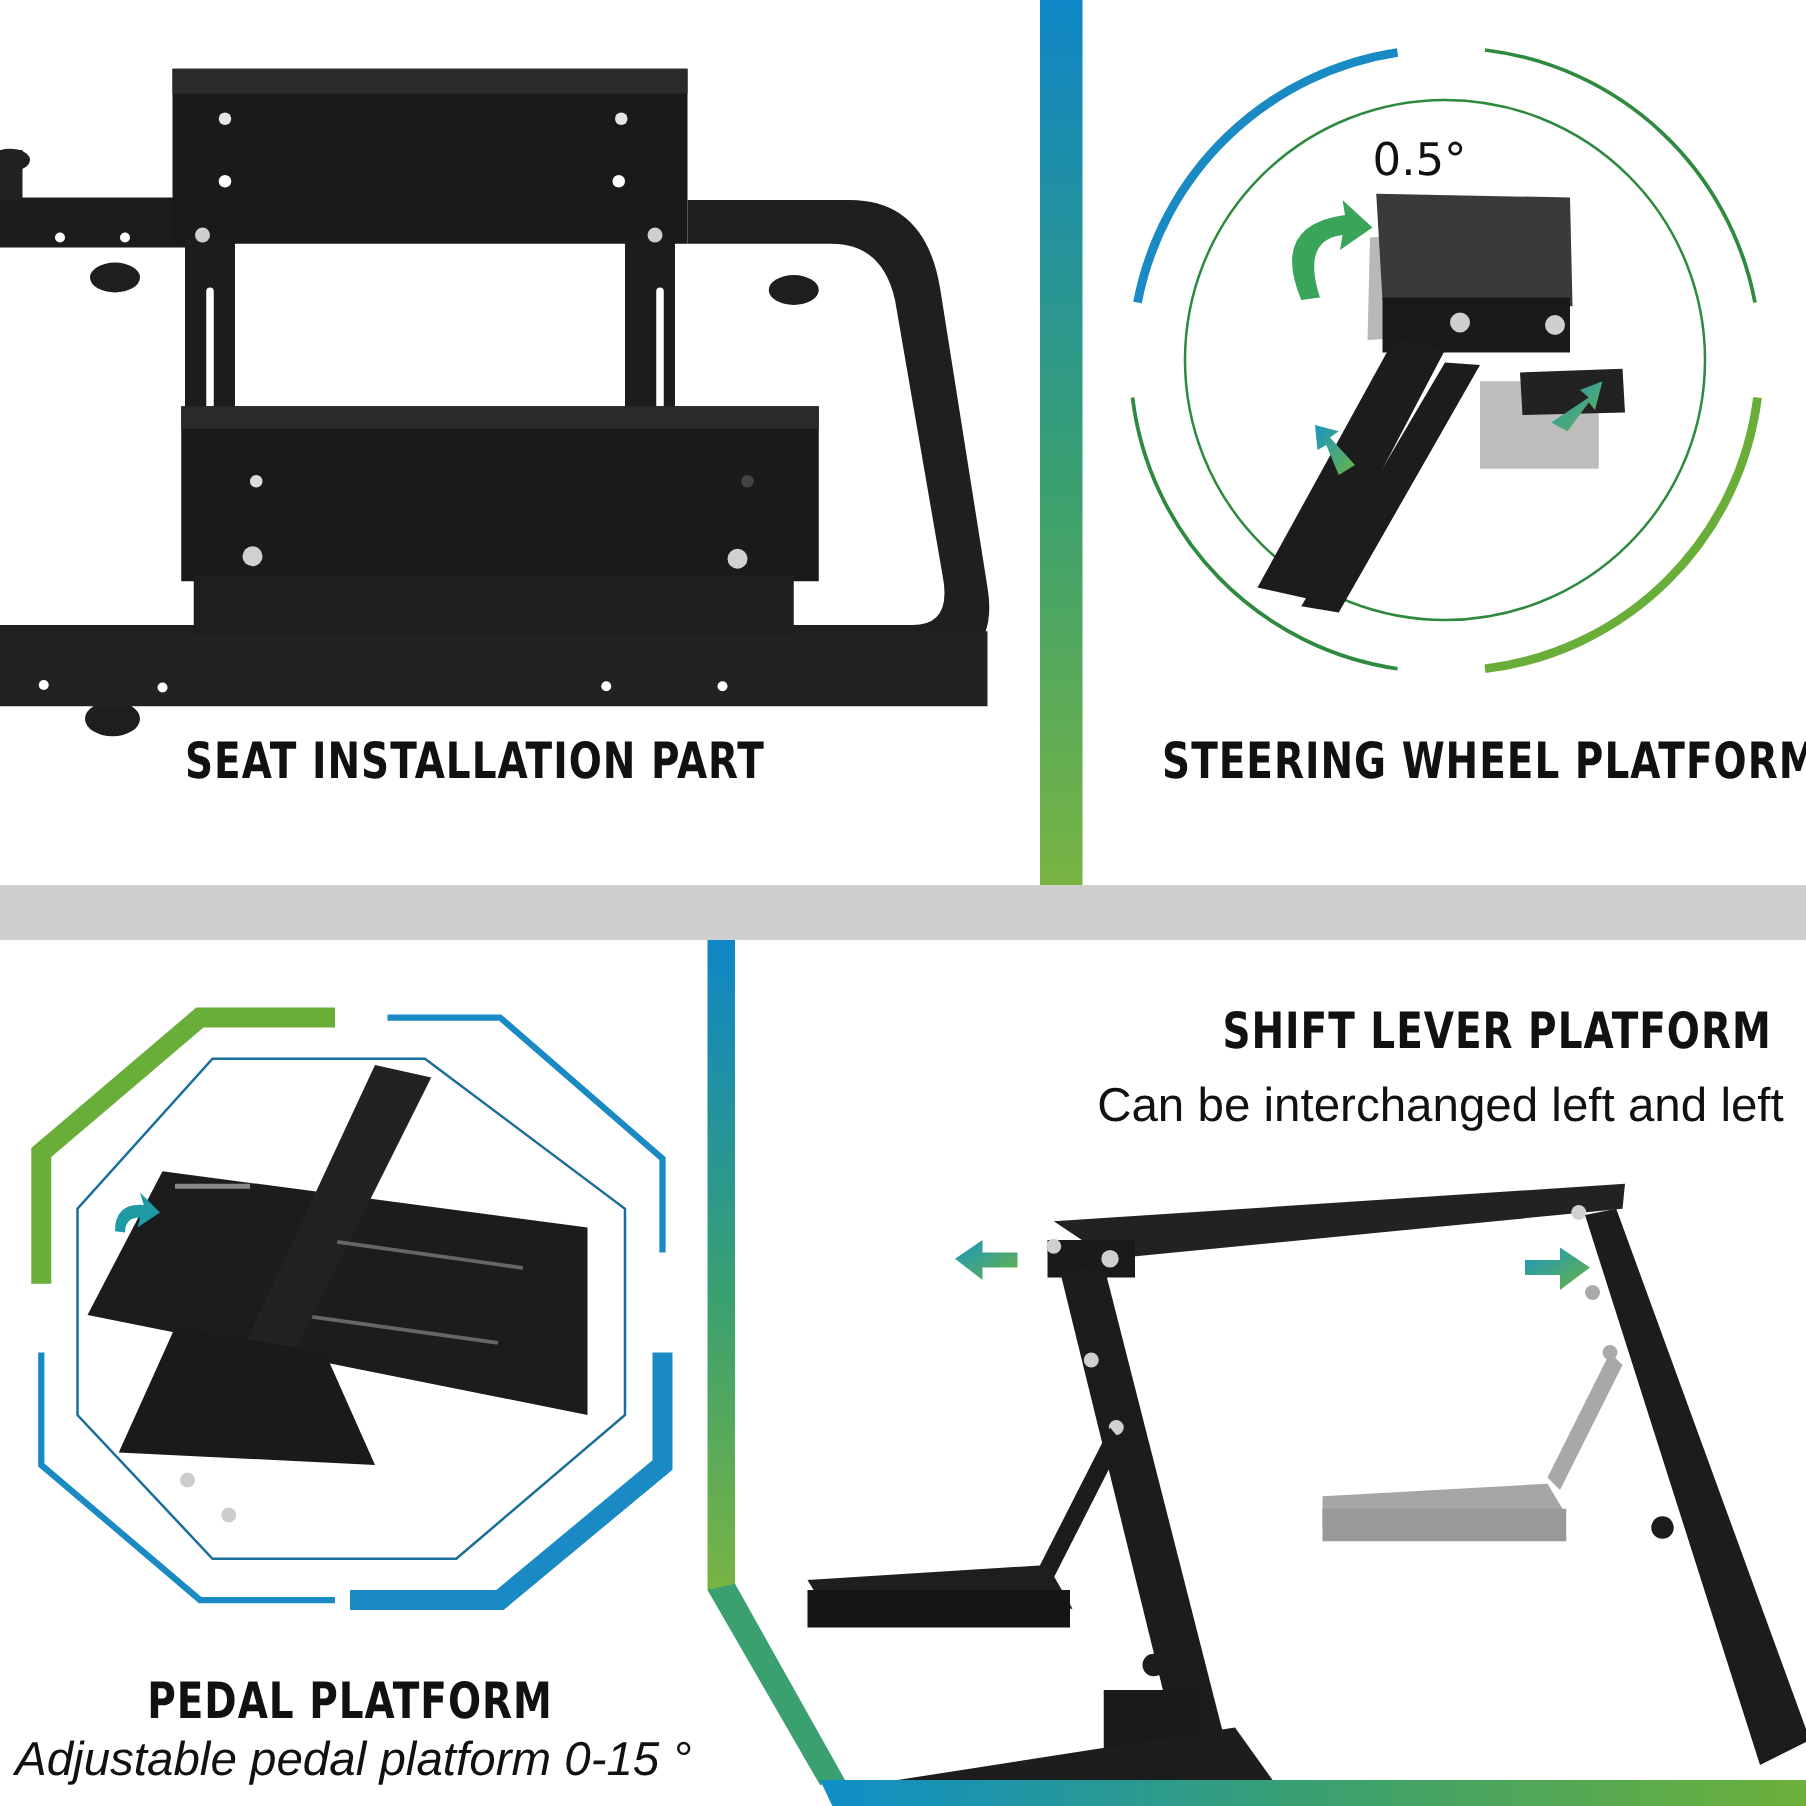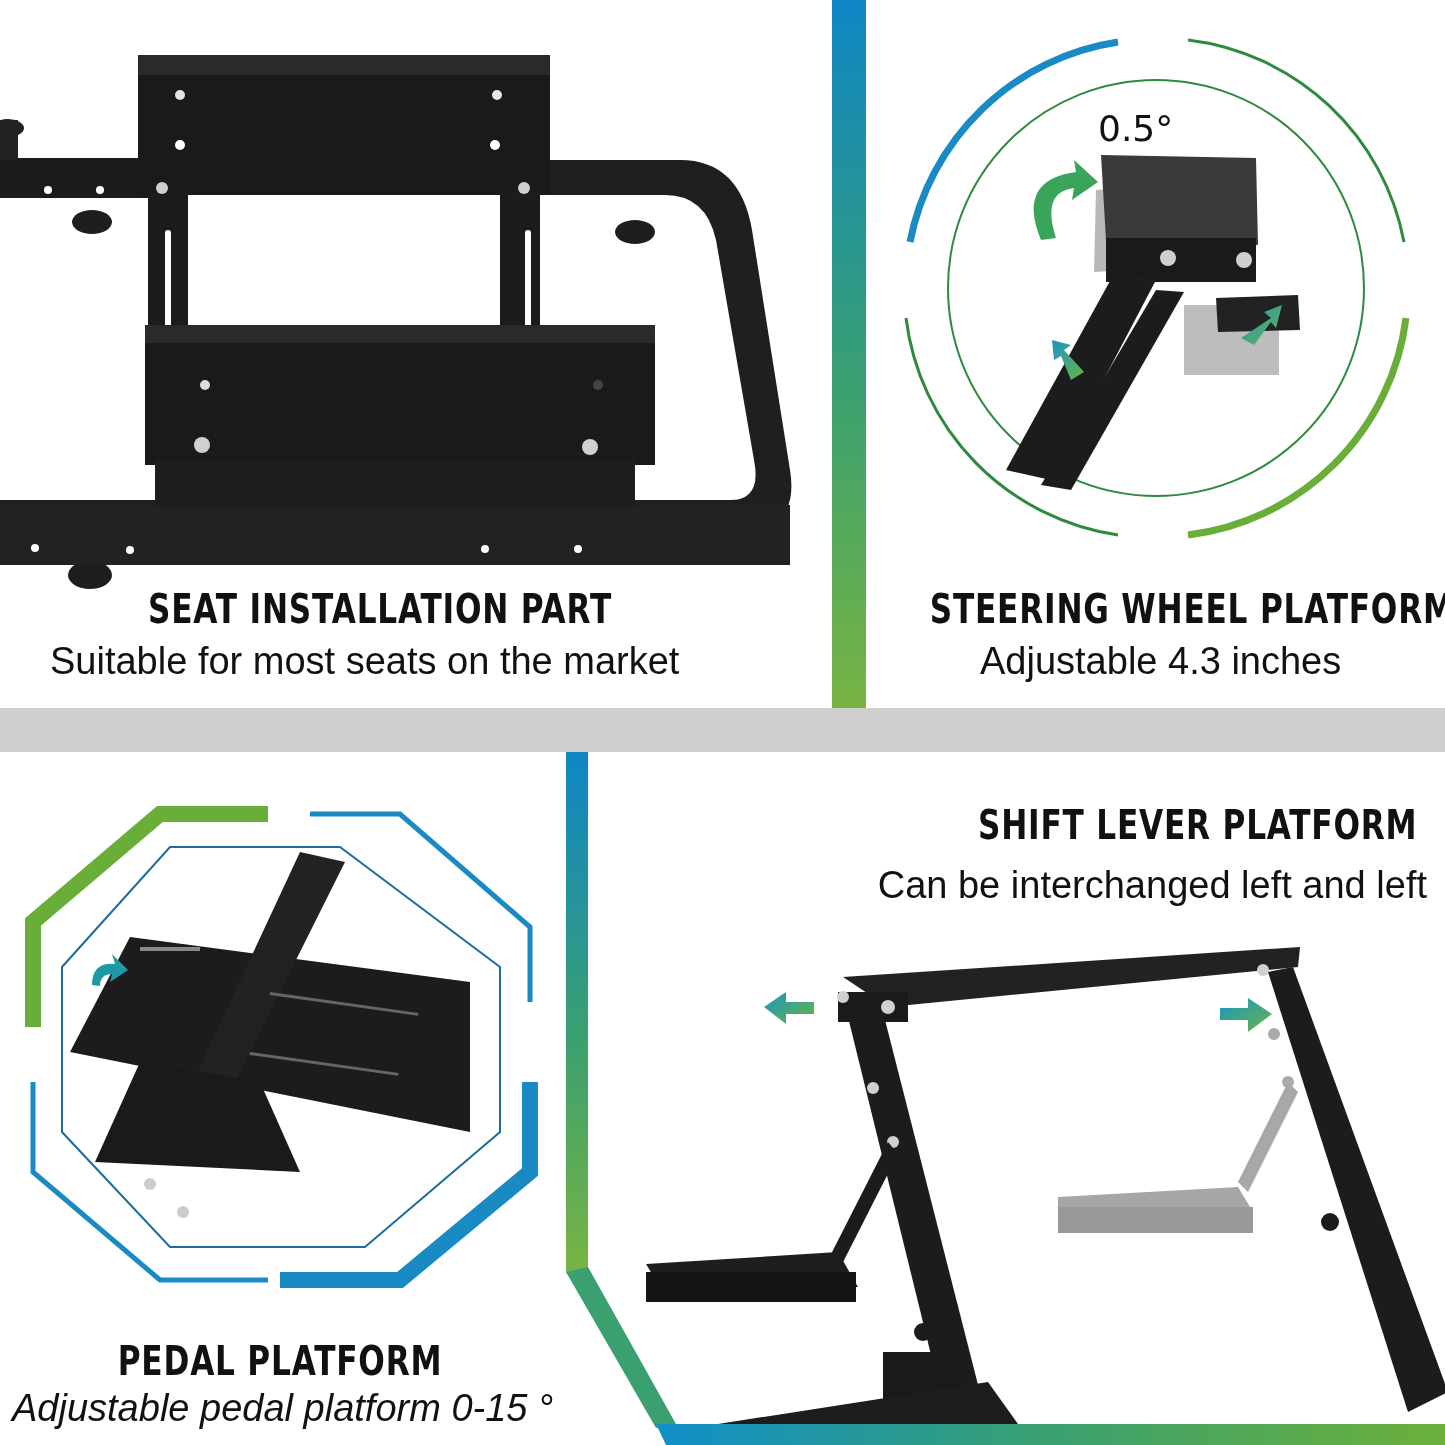--- a/index.html
+++ b/index.html
@@ -75,21 +75,20 @@
 
     <rect x="145" y="325" width="510" height="140" fill="#1a1a1a"></rect>
     <rect x="145" y="325" width="510" height="18" fill="#2a2a2a"></rect>
     <circle cx="205" cy="385" r="5" fill="#ddd"></circle>
       <circle cx="598" cy="385" r="5" fill="#444"></circle>
     <circle cx="202" cy="445" r="8" fill="#d0d0d0"></circle>
       <circle cx="590" cy="447" r="8" fill="#d0d0d0"></circle>
     <rect x="155" y="460" width="480" height="48" fill="#1e1e1e"></rect>
   </svg>
   <div class="abs title" style="left:80px;top:586px;width:600px;font-size:40px;transform-origin:center;text-align:center;">SEAT INSTALLATION PART</div>
-  <div class="abs sub" style="left:50px;top:640px;font-size:38px;">Suitable for most seats on the market</div>
 </div>
 
 
 <svg width="34" height="708" style="left:832px;top:0">
   <rect width="34" height="708" fill="url(#gVert)"></rect>
 </svg>
 
 
 <div class="abs" style="left:866px;top:0;width:579px;height:856px;">
   <svg width="579" height="560" style="left:0;top:0">
@@ -115,21 +114,20 @@
 
     <polygon points="350,298 432,295 434,330 352,332" fill="#222"></polygon>
 
     <path d="M175 240 Q150 180 210 172 L208 160 L232 182 L206 200 L208 188 Q175 192 190 238 Z" fill="#3aa55a"></path>
 
     <polygon points="205,380 218,372 198,350 205,345 186,340 188,360 195,356" fill="url(#gArrow)"></polygon>
     <polygon points="375,338 388,345 405,322 410,328 416,305 398,312 405,318" fill="url(#gArrow)"></polygon>
   </svg>
   <div class="abs" style="left:232px;top:108px;font-family:'DejaVu Sans',sans-serif;font-size:36px;color:#111;">0.5°</div>
   <div class="abs title" style="left:0px;top:586px;width:579px;font-size:40px;text-align:center;transform-origin:center;">STEERING WHEEL PLATFORM</div>
-  <div class="abs sub" style="left:114px;top:640px;font-size:38px;">Adjustable 4.3 inches</div>
 </div>
 
 
 <div class="hband"></div>
 
 
 <div class="abs" style="left:0;top:752px;width:566px;height:693px;padding-left:23px;">
   <svg width="566" height="600" style="left:0;top:0">
 
     <polyline points="268,62 160,62 33,170 33,275" fill="none" stroke="#6aae3a" stroke-width="16"></polyline>

